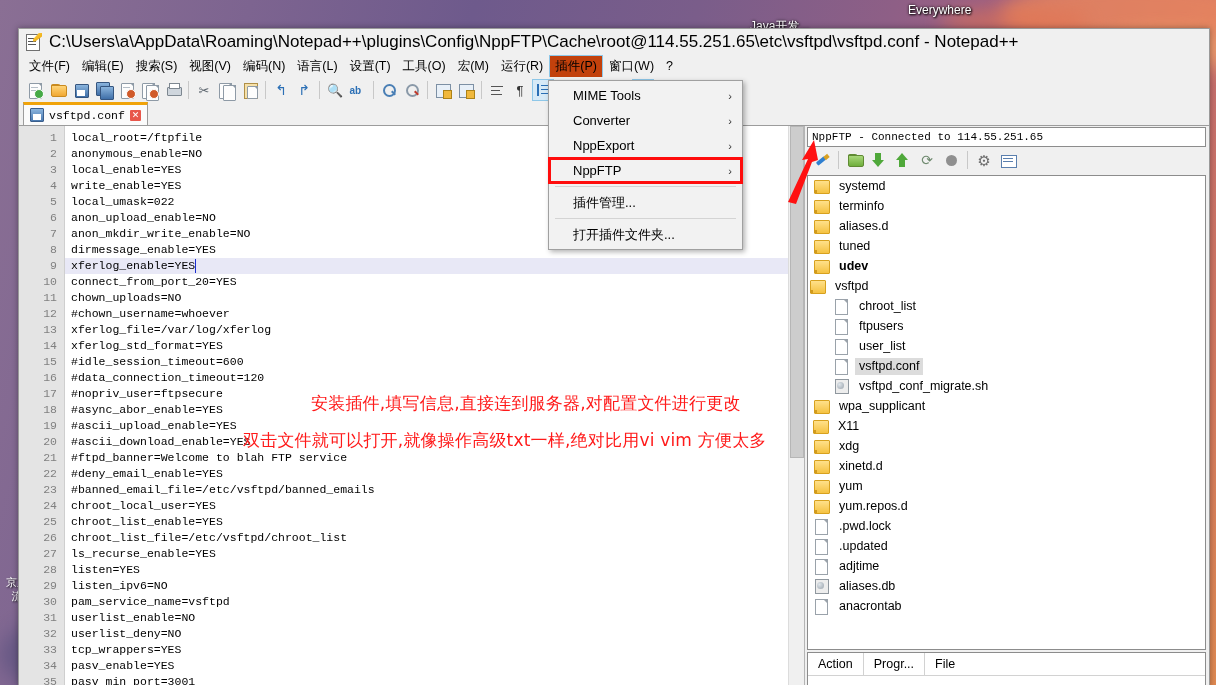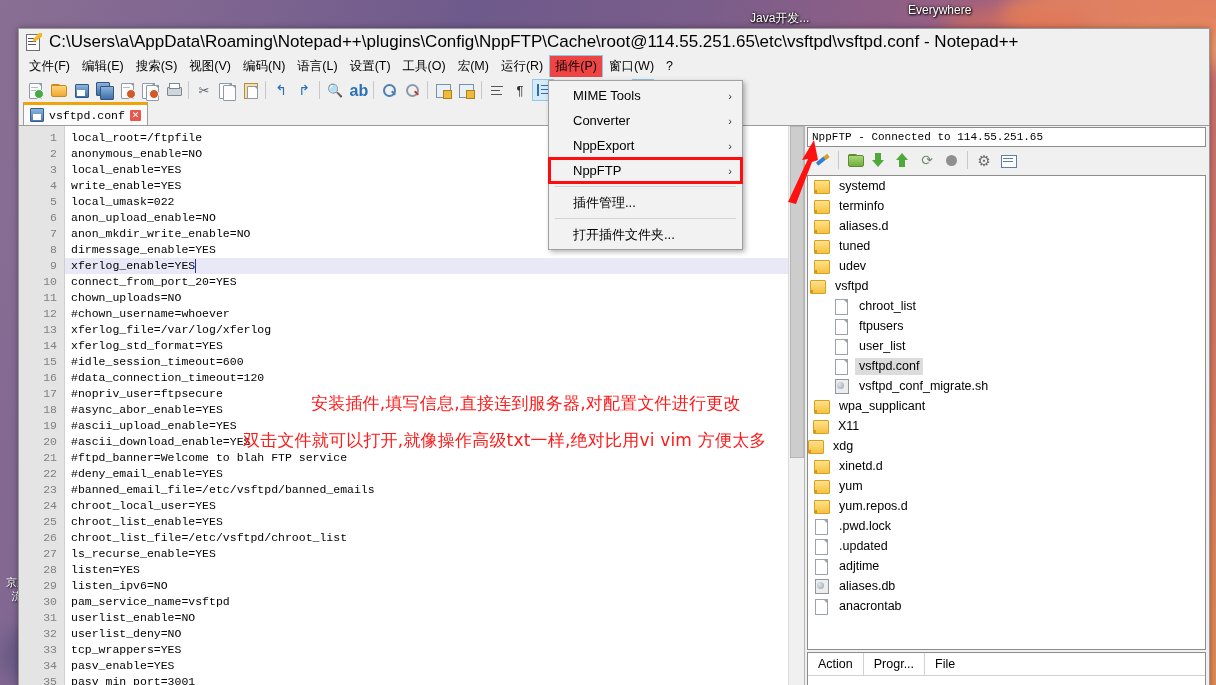--- a/index.html
+++ b/index.html
@@ -26,21 +26,21 @@
   
   .npp-doc{width:16px;height:16px;position:relative;display:inline-block;}
   .npp-doc .pg{position:absolute;left:1px;top:0;width:12px;height:15px;background:#fff;border:1px solid #707070;}
   .npp-doc .ln{position:absolute;left:3px;width:8px;height:1px;background:#555;}
   .npp-doc .pen{position:absolute;right:-1px;top:-1px;width:9px;height:9px;background:linear-gradient(135deg,#ffd34d,#e8a000);
     transform:rotate(0deg);clip-path:polygon(100% 0,100% 45%,25% 100%,0 100%,0 75%,70% 0);}
 
   
   #menubar{height:22px;display:flex;align-items:center;padding-left:4px;background:#f0f0f0;font-size:12.5px;}
   #menubar .mi{padding:3px 6px;color:#000;white-space:nowrap;cursor:default;}
-  #menubar .mi.active{background:#ef4444;border:1px solid #8ec7e8;border-bottom:none;padding:2px 5px;}
+  #menubar .mi.active{background:#c2410c;border:1px solid #8ec7e8;border-bottom:none;padding:2px 5px;}
 
   
   #toolbar{height:26px;display:flex;align-items:center;padding-left:5px;background:#f0f0f0;gap:1px;}
   .tbtn{width:22px;height:22px;display:flex;align-items:center;justify-content:center;position:relative;}
   .tbtn.sel{background:#d7eaf7;border:1px solid #8ec7e8;box-sizing:border-box;}
   .tsep{width:1px;height:18px;background:#c8c8c8;margin:0 3px;}
 
   
   .ic{position:relative;width:17px;height:17px;display:block;}
   .ic .doc{position:absolute;left:2px;top:1px;width:11px;height:14px;background:#fdfdfd;border:1px solid #8e9aa6;border-radius:1px;}
@@ -116,21 +116,21 @@
 </style>
 </head>
 <body>
 
 <div id="desktop">
   <div class="wall-cloud" style="left:1000px;top:-20px;width:260px;height:70px;background:#ef8a5a;"></div>
   <div class="wall-cloud" style="left:1080px;top:30px;width:180px;height:40px;background:#f0a06a;"></div>
   <div class="wall-cloud" style="left:940px;top:8px;width:150px;height:28px;background:#e2724f;opacity:.55"></div>
   <div class="wall-cloud" style="left:0px;top:600px;width:300px;height:110px;background:#4e4a78;opacity:.5"></div>
 
-  <div class="desk-label" style="left:750px;top:10px;">Java开发...</div>
+  <div class="desk-label" style="left:750px;top:18px;">Java开发...</div>
   <div class="desk-label" style="left:908px;top:3px;">Everywhere</div>
 
   <div class="desk-icon-left">
     <div style="font-size:11px;">京东</div>
     <div style="font-size:11px;">流</div>
   </div>
 </div>
 
 <div id="npp">
 
@@ -231,21 +231,21 @@
         <span class="ic" style="color:#2b6fb5;font-size:14px;text-align:center;line-height:17px">↰</span>
       </div>
     <div class="tbtn">
         <span class="ic" style="color:#2b6fb5;font-size:14px;text-align:center;line-height:17px">↱</span>
       </div>
     <div class="tsep"></div>
     <div class="tbtn">
         <span class="ic" style="color:#3a3a3a;font-size:13px;text-align:center;line-height:17px">🔍</span>
       </div>
     <div class="tbtn">
-        <span class="ic" style="color:#2b6fb5;font-size:16px;text-align:left;line-height:17px;font-weight:bold">ab</span>
+        <span class="ic" style="color:#2b6fb5;font-size:10px;text-align:left;line-height:17px;font-weight:bold">ab</span>
       </div>
     <div class="tsep"></div>
     <div class="tbtn">
         <span class="ic">
           <span style="position:absolute;left:2px;top:2px;width:9px;height:9px;border-radius:50%;border:2px solid #4a7fb5"></span>
           <span style="position:absolute;left:10px;top:10px;width:5px;height:2px;background:#4a7fb5;transform:rotate(45deg)"></span>
         </span>
       </div>
     <div class="tbtn">
         <span class="ic">
@@ -464,21 +464,21 @@
             <span class="lbl">terminfo</span>
           </div>
           <div class="trow" style="padding-left: 6px;">
             <span class="ticon folder"></span>
             <span class="lbl">aliases.d</span>
           </div>
           <div class="trow" style="padding-left: 6px;">
             <span class="ticon folder"></span>
             <span class="lbl">tuned</span>
           </div>
-          <div class="trow" style="padding-left: 6px;">
+          <div class="trow" style="padding-left: 6px; font-weight: bold;">
             <span class="ticon folder"></span>
             <span class="lbl">udev</span>
           </div>
           <div class="trow" style="padding-left: 2px;">
             <span class="ticon folder"></span>
             <span class="lbl">vsftpd</span>
           </div>
           <div class="trow" style="padding-left: 26px;">
             <span class="ticon file"></span>
             <span class="lbl">chroot_list</span>
@@ -500,21 +500,21 @@
             <span class="lbl">vsftpd_conf_migrate.sh</span>
           </div>
           <div class="trow" style="padding-left: 6px;">
             <span class="ticon folder"></span>
             <span class="lbl">wpa_supplicant</span>
           </div>
           <div class="trow" style="padding-left: 5px;">
             <span class="ticon folder"></span>
             <span class="lbl">X11</span>
           </div>
-          <div class="trow" style="padding-left: 0; text-align: center;">
+          <div class="trow" style="padding-left: 6px; text-align: center;">
             <span class="ticon folder"></span>
             <span class="lbl">xdg</span>
           </div>
           <div class="trow" style="padding-left: 6px;">
             <span class="ticon folder"></span>
             <span class="lbl">xinetd.d</span>
           </div>
           <div class="trow" style="padding-left: 6px;">
             <span class="ticon folder"></span>
             <span class="lbl">yum</span>

